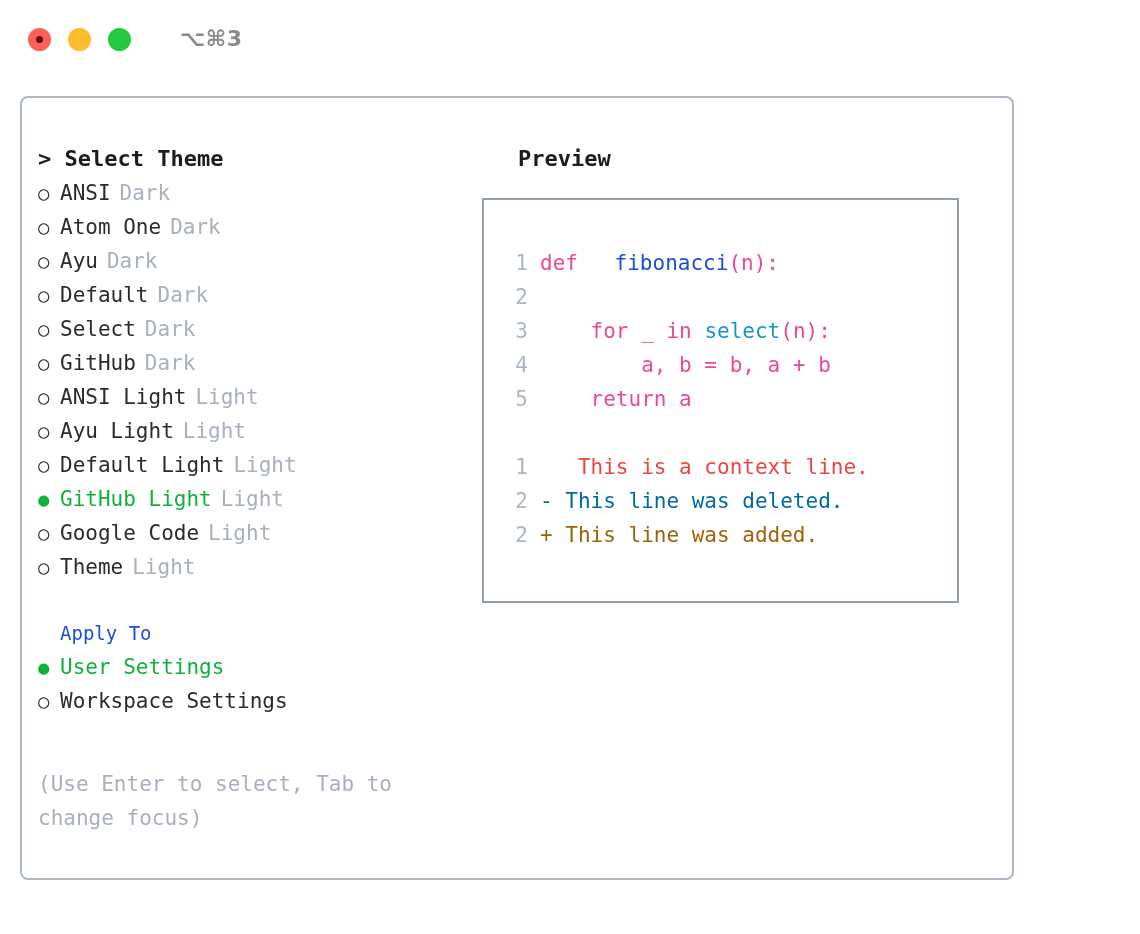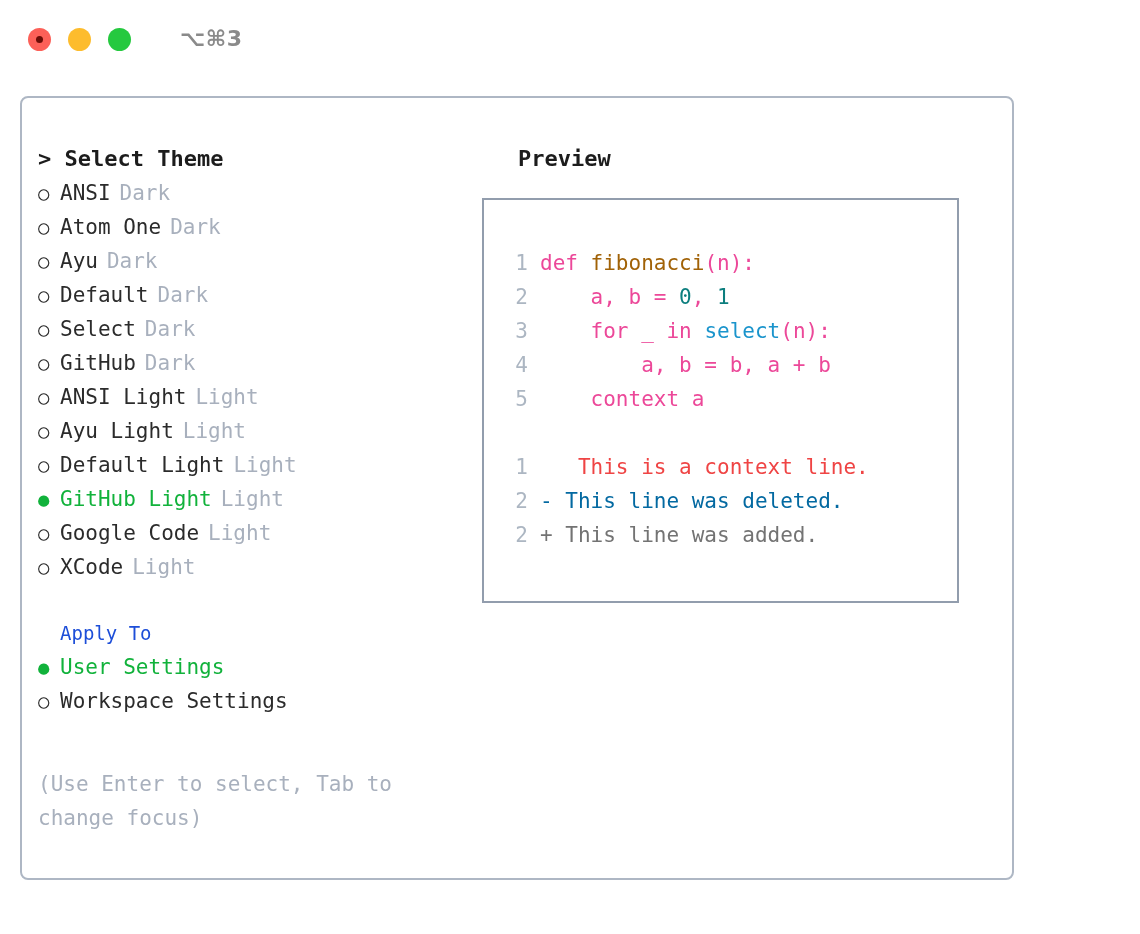--- a/index.html
+++ b/index.html
@@ -186,29 +186,29 @@
   .lineno {
     display: inline-block;
     width: 26px;
     flex: 0 0 26px;
     text-align: right;
     color: #acb6c2;
     margin-right: 12px;
   }
   .code-text { color: #ec4899; }
 
-  .tok-fn   { color: #a16207; }
+  .tok-fn   { color: #1d4ed8; margin-left: 24px; }
   .tok-num  { color: #0c7e7e; }
   .tok-call { color: #1a94cc; }
 
   .blank-line { height: 34px; }
 
   .diff-ctx { color: #ef4444; }
   .diff-del { color: #0369a1; }
-  .diff-add { color: #737373; }
+  .diff-add { color: #a16207; }
 </style>
 </head>
 <body>
 
 <div id="app">
 
   <div class="titlebar">
     <div class="traffic">
       <span class="dot dot-red"></span>
       <span class="dot dot-yellow"></span>
@@ -229,45 +229,45 @@
             <li class="opt-row"><span class="bullet bullet-off">○</span><span class="opt-label">Atom One</span><span class="opt-tag">Dark</span></li>
             <li class="opt-row"><span class="bullet bullet-off">○</span><span class="opt-label">Ayu</span><span class="opt-tag">Dark</span></li>
             <li class="opt-row"><span class="bullet bullet-off">○</span><span class="opt-label">Default</span><span class="opt-tag">Dark</span></li>
             <li class="opt-row"><span class="bullet bullet-off">○</span><span class="opt-label">Select</span><span class="opt-tag">Dark</span></li>
             <li class="opt-row"><span class="bullet bullet-off">○</span><span class="opt-label">GitHub</span><span class="opt-tag">Dark</span></li>
             <li class="opt-row"><span class="bullet bullet-off">○</span><span class="opt-label">ANSI Light</span><span class="opt-tag">Light</span></li>
             <li class="opt-row"><span class="bullet bullet-off">○</span><span class="opt-label">Ayu Light</span><span class="opt-tag">Light</span></li>
             <li class="opt-row"><span class="bullet bullet-off">○</span><span class="opt-label">Default Light</span><span class="opt-tag">Light</span></li>
             <li class="opt-row"><span class="bullet bullet-on">●</span><span class="opt-label selected">GitHub Light</span><span class="opt-tag">Light</span></li>
             <li class="opt-row"><span class="bullet bullet-off">○</span><span class="opt-label">Google Code</span><span class="opt-tag">Light</span></li>
-            <li class="opt-row"><span class="bullet bullet-off">○</span><span class="opt-label">XCode</span><span class="opt-tag">Light</span></li>
+            <li class="opt-row"><span class="bullet bullet-off">○</span><span class="opt-label">Theme</span><span class="opt-tag">Light</span></li>
           </ul>
 
         <div class="group-gap"></div>
 
         <div class="subheader">Apply To</div>
 
         <ul class="opt-list" id="apply-list">
             <li class="opt-row"><span class="bullet bullet-on">●</span><span class="opt-label selected">User Settings</span></li>
             <li class="opt-row"><span class="bullet bullet-off">○</span><span class="opt-label">Workspace Settings</span></li>
           </ul>
 
         <div class="hint">(Use Enter to select, Tab to change focus)</div>
       </div>
 
       <div class="right-col">
         <div class="preview-title">Preview</div>
 
         <div class="preview-box">
           <div id="code-block">
               <div class="code-line"><span class="lineno">1</span><span><span class="code-text">def </span><span class="tok-fn">fibonacci</span><span class="code-text">(n):</span></span></div>
-              <div class="code-line"><span class="lineno">2</span><span><span class="code-text">    a, b = </span><span class="tok-num">0</span><span class="code-text">, </span><span class="tok-num">1</span></span></div>
+              <div class="code-line"><span class="lineno">2</span></div>
               <div class="code-line"><span class="lineno">3</span><span><span class="code-text">    for _ in </span><span class="tok-call">select</span><span class="code-text">(n):</span></span></div>
               <div class="code-line"><span class="lineno">4</span><span><span class="code-text">        a, b = b, a + b</span></span></div>
-              <div class="code-line"><span class="lineno">5</span><span><span class="code-text">    context a</span></span></div>
+              <div class="code-line"><span class="lineno">5</span><span><span class="code-text">    return a</span></span></div>
             </div>
           <div class="blank-line"></div>
           <div id="diff-block">
               <div class="code-line"><span class="lineno">1</span><span class="diff-ctx">   This is a context line.</span></div>
               <div class="code-line"><span class="lineno">2</span><span class="diff-del">- This line was deleted.</span></div>
               <div class="code-line"><span class="lineno">2</span><span class="diff-add">+ This line was added.</span></div>
             </div>
         </div>
       </div>
 

